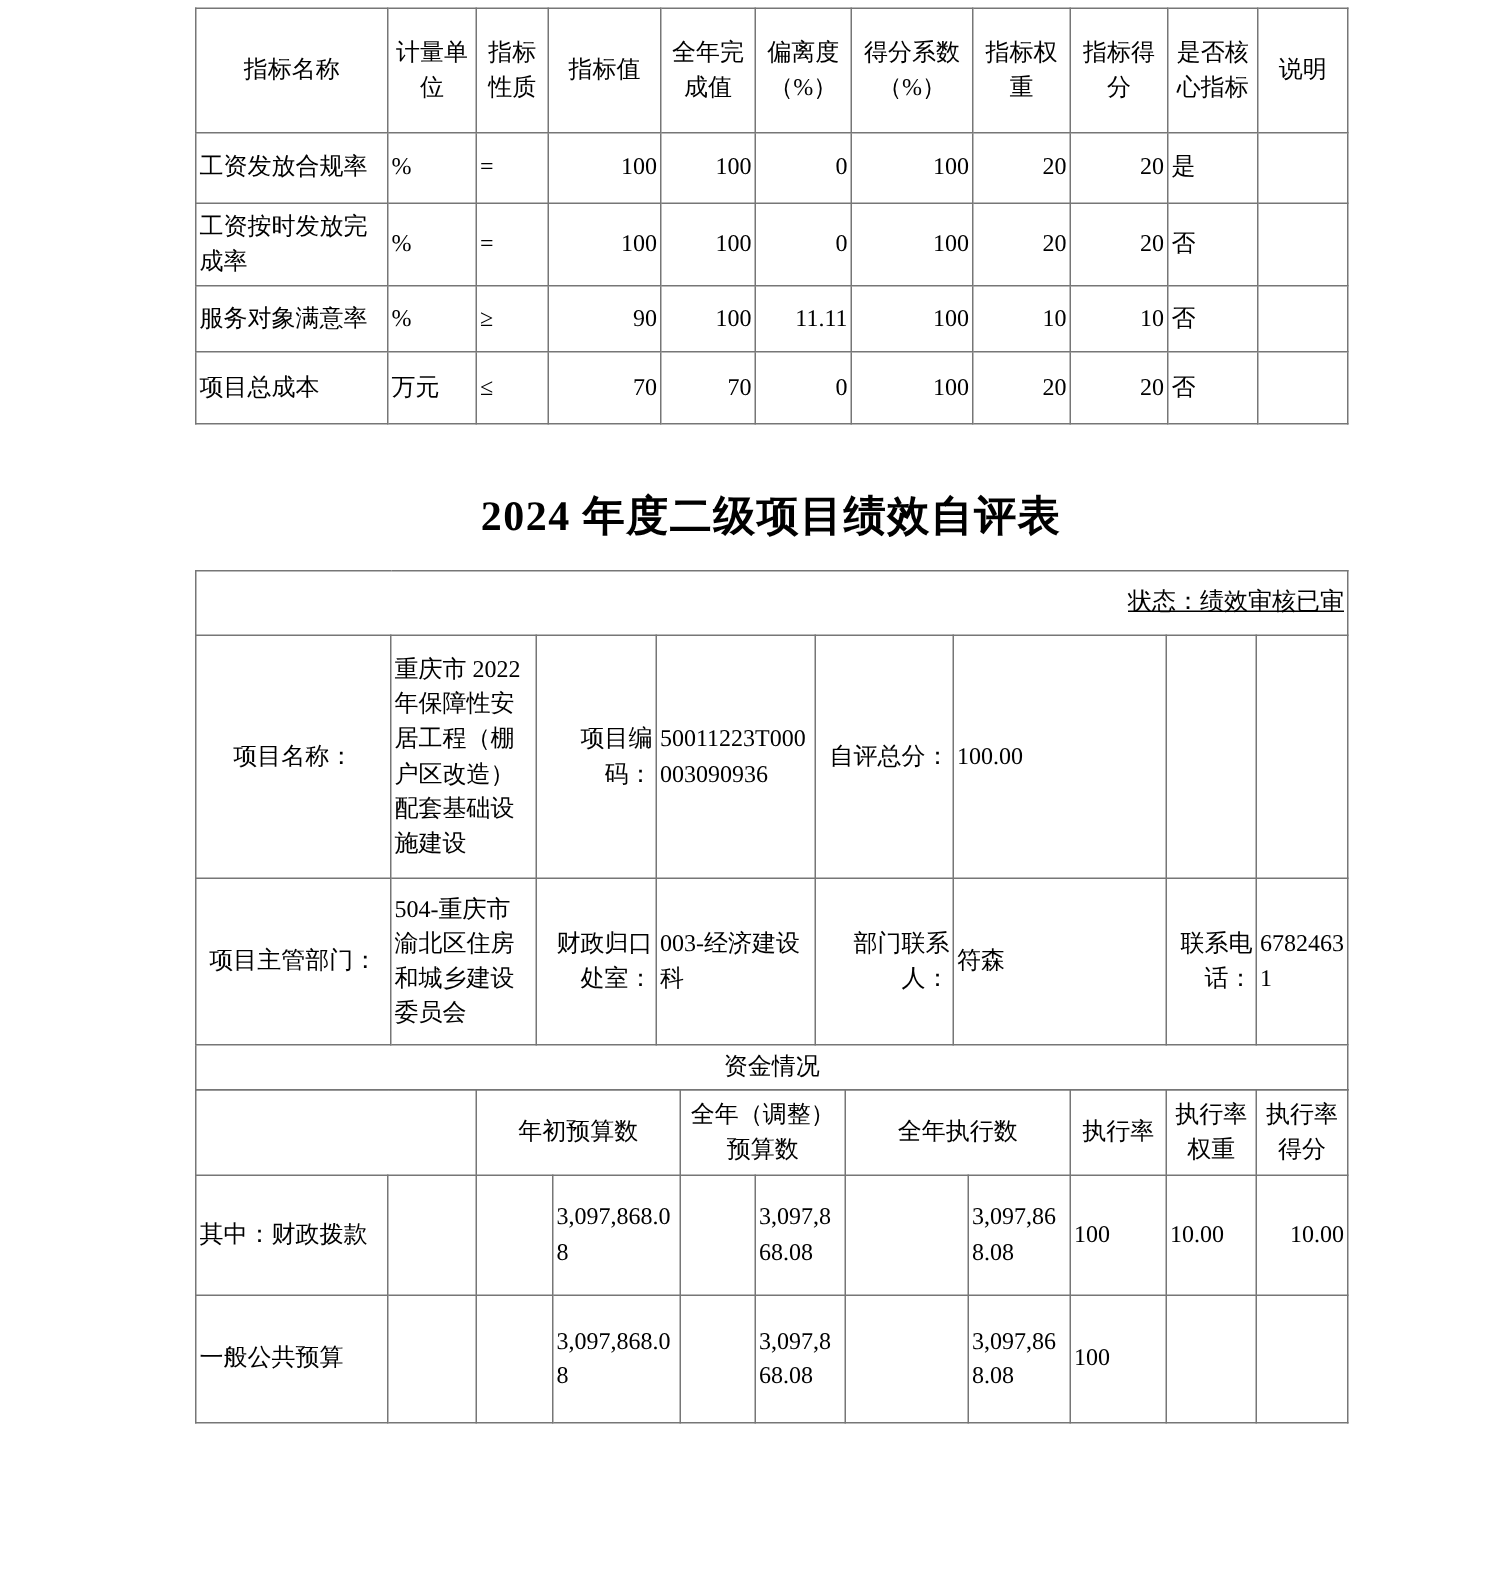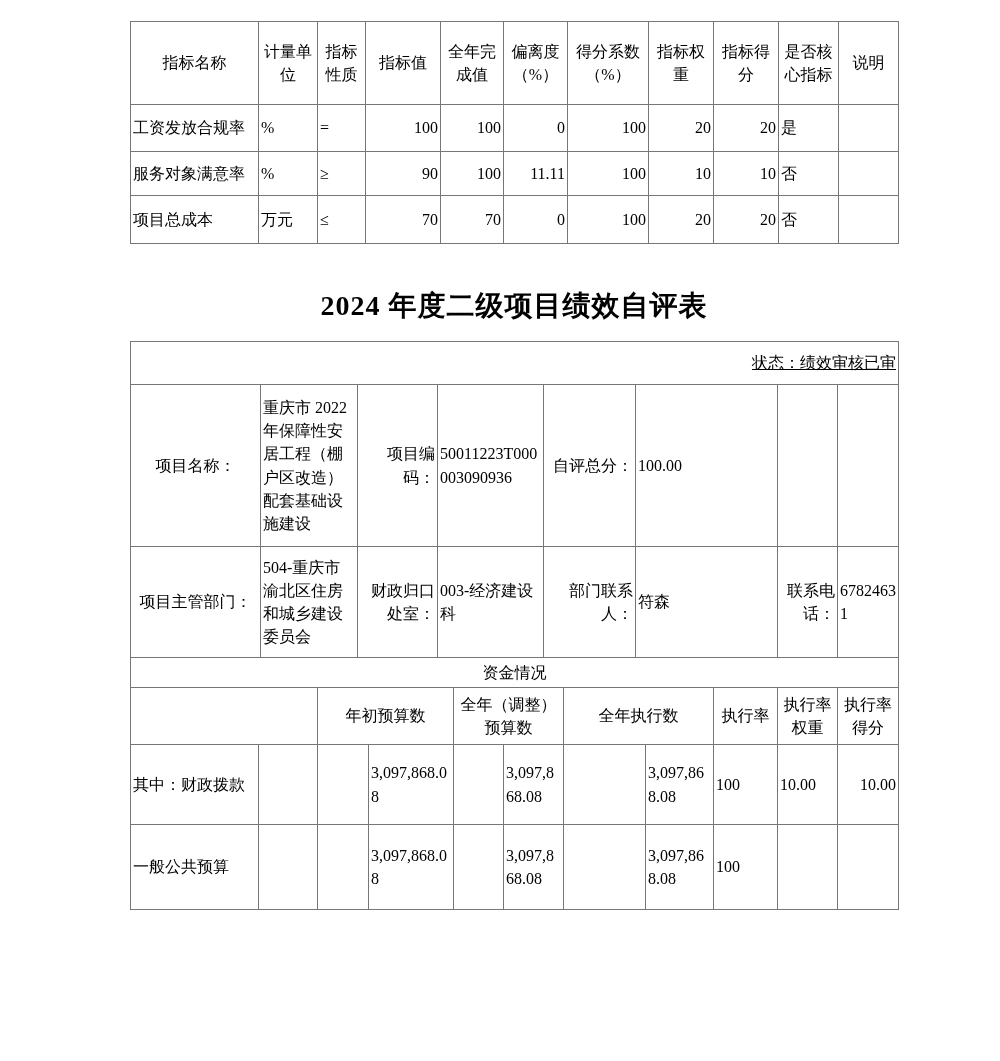--- a/index.html
+++ b/index.html
@@ -14,21 +14,21 @@
     font-size:16px;line-height:1.45;
   }
   table.tbl td,table.tbl th{
     border:1px solid #767676;
     padding:1px 2px;
     vertical-align:middle;
     font-weight:normal;
     word-break:break-all;
     overflow:hidden;
   }
-  table.metrics{margin-top:21px;padding-left:20px;}
+  table.metrics{margin-top:5px;padding-left:20px;}
   .ta-c{text-align:center;margin-top:47px;}
   .ta-l{text-align:left;}
   .ta-r{text-align:right;}
   .head-row th{text-align:center;}
   .pl16{padding-left:16px;}
   .pl30{padding-left:30px;}
   .pl34{padding-left:34px;text-align:center;}
   .title{
     width:768px;text-align:center;
     font-size:28px;font-weight:bold;
@@ -91,20 +91,33 @@
       <td class="ta-l">=</td>
       <td class="ta-r">100</td>
       <td class="ta-r">100</td>
       <td class="ta-r">0</td>
       <td class="ta-r">100</td>
       <td class="ta-r">20</td>
       <td class="ta-r">20</td>
       <td class="ta-l">是</td>
       <td class="ta-l"></td>
     </tr>
+    <tr class="h-55">
+      <td class="ta-l">工资按时发放完成率</td>
+      <td class="ta-l">%</td>
+      <td class="ta-l">=</td>
+      <td class="ta-r">100</td>
+      <td class="ta-r">100</td>
+      <td class="ta-r">0</td>
+      <td class="ta-r">100</td>
+      <td class="ta-r">20</td>
+      <td class="ta-r">20</td>
+      <td class="ta-l">否</td>
+      <td class="ta-l"></td>
+    </tr>
     <tr class="h-44">
       <td class="ta-l">服务对象满意率</td>
       <td class="ta-l">%</td>
       <td class="ta-l">≥</td>
       <td class="ta-r">90</td>
       <td class="ta-r">100</td>
       <td class="ta-r">11.11</td>
       <td class="ta-r">100</td>
       <td class="ta-r">10</td>
       <td class="ta-r">10</td>

